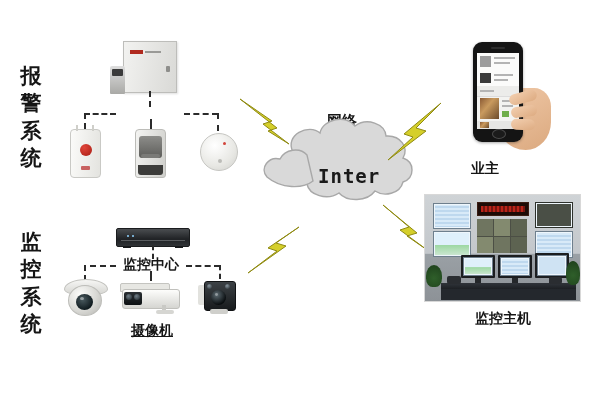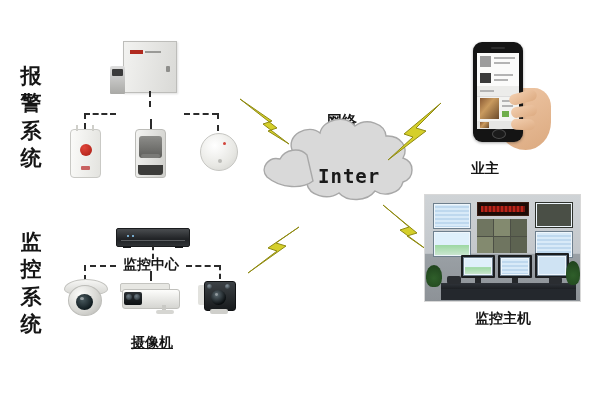--- a/index.html
+++ b/index.html
@@ -263,21 +263,21 @@
     <div class="side" style="left:0px;top:6px;width:7px;height:20px;"></div>
     <div class="body" style="left:6px;top:2px;width:30px;height:28px;"></div>
     <div class="lens" style="left:13px;top:11px;width:15px;height:15px;">
         <i></i>
       </div>
     <div class="ir" style="left:9px;top:5px;width:5px;height:5px;"></div>
     <div class="ir" style="left:27px;top:5px;width:5px;height:5px;"></div>
     <div class="foot" style="left:12px;top:30px;width:18px;height:5px;"></div>
   </div>
 
-  <div class="cnlabel abs" style="left:117px;top:334px;width:70px;text-decoration:underline;">摄像机</div>
+  <div class="cnlabel abs" style="left:117px;top:322px;width:70px;text-decoration:underline;">摄像机</div>
 
   <div class="cnlabel abs" style="left:318px;top:112px;width:48px;font-size:15px;">网络</div>
 
   <svg class="overlay" viewBox="0 0 600 400">
 
     <g>
       <path d="M293 152
                c-9,-17 16,-29 27,-19
                c3,-14 26,-19 35,-7
                c12,-9 30,-2 31,10

